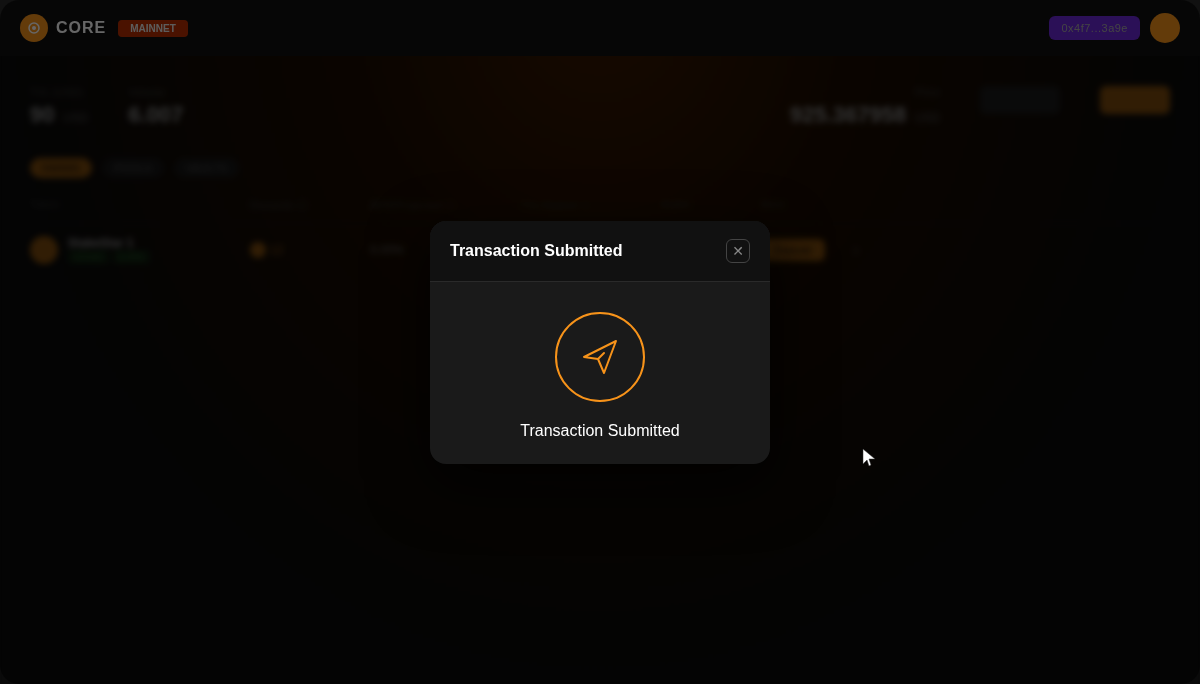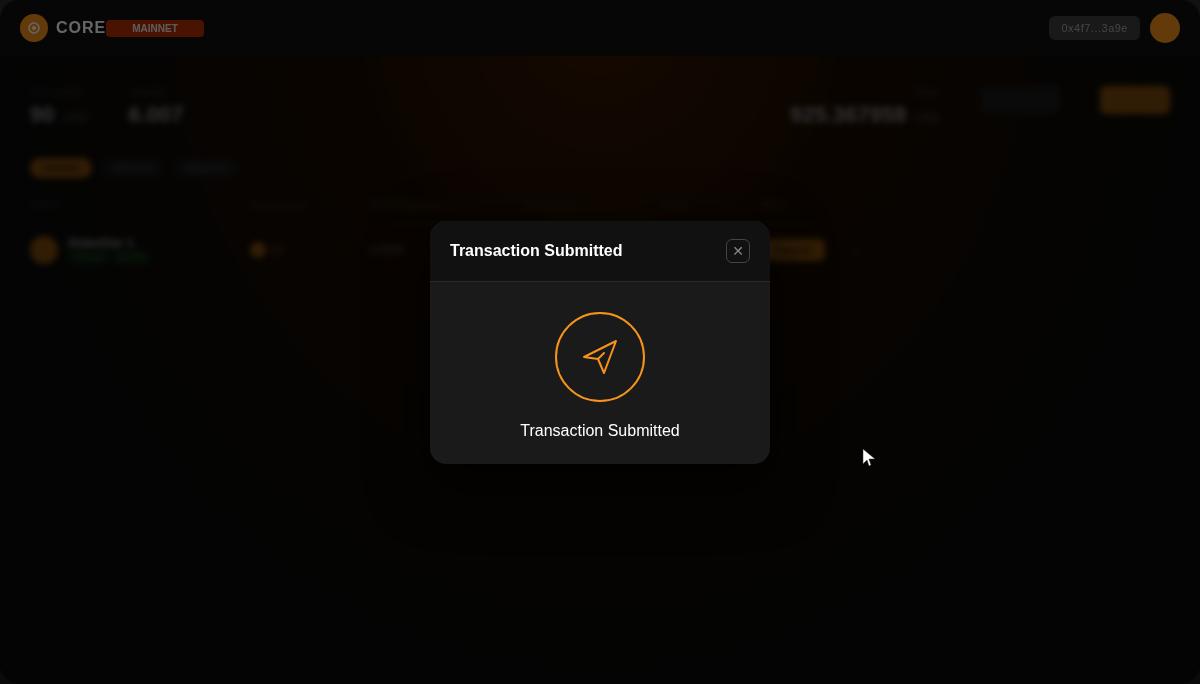--- a/index.html
+++ b/index.html
@@ -32,21 +32,21 @@
       display: flex;
       align-items: center;
       padding: 0 20px;
       justify-content: space-between;
       z-index: 1;
     }
 
     .nav-left {
       display: flex;
       align-items: center;
-      gap: 0;
+      gap: 12px;
     }
 
     .nav-logo {
       display: flex;
       align-items: center;
       gap: 8px;
     }
 
     .logo-circle {
       width: 28px;
@@ -62,34 +62,34 @@
       color: #ffffff;
       font-weight: 700;
       font-size: 16px;
       letter-spacing: 1px;
     }
 
     .nav-badge {
       background: #cc3300;
       color: #fff;
       font-size: 10px;
-      padding: 3px 26px;
+      padding: 3px 12px;
       border-radius: 4px;
       font-weight: 600;
       opacity: 0.9;
     }
 
     .nav-right {
       display: flex;
       align-items: center;
       gap: 10px;
     }
 
     .nav-address {
-      background: #404040;
+      background: #6d28d9;
       color: #aaa;
       font-size: 11px;
       padding: 6px 12px;
       border-radius: 6px;
       letter-spacing: 0.5px;
     }
 
     .nav-avatar {
       width: 30px;
       height: 30px;

